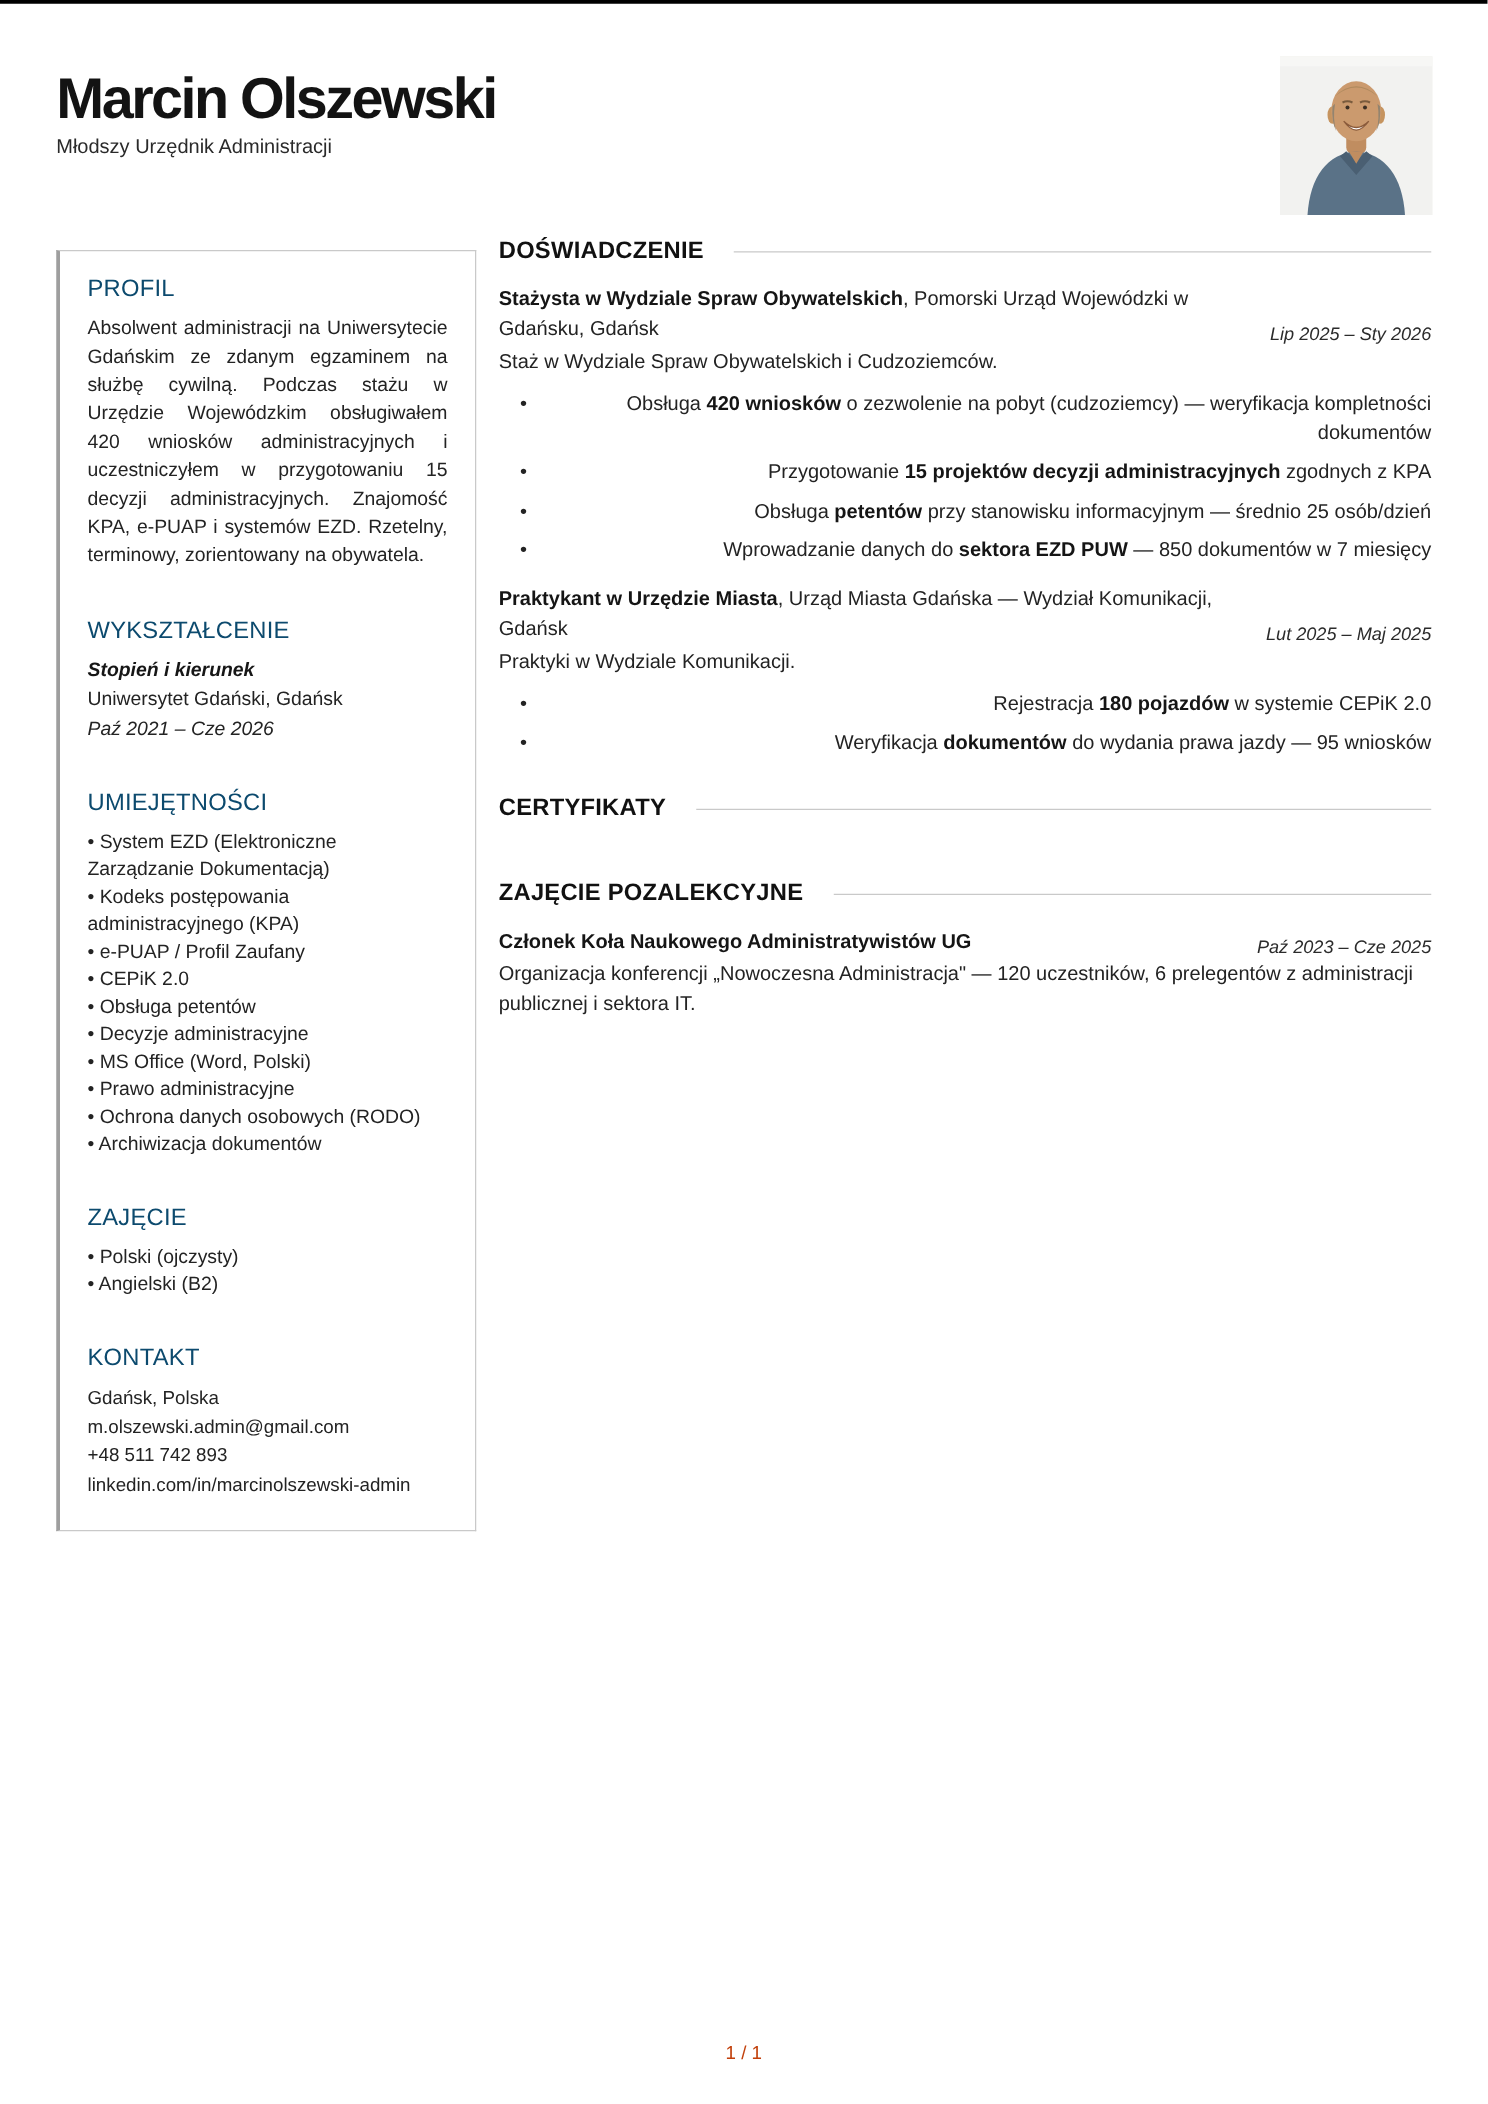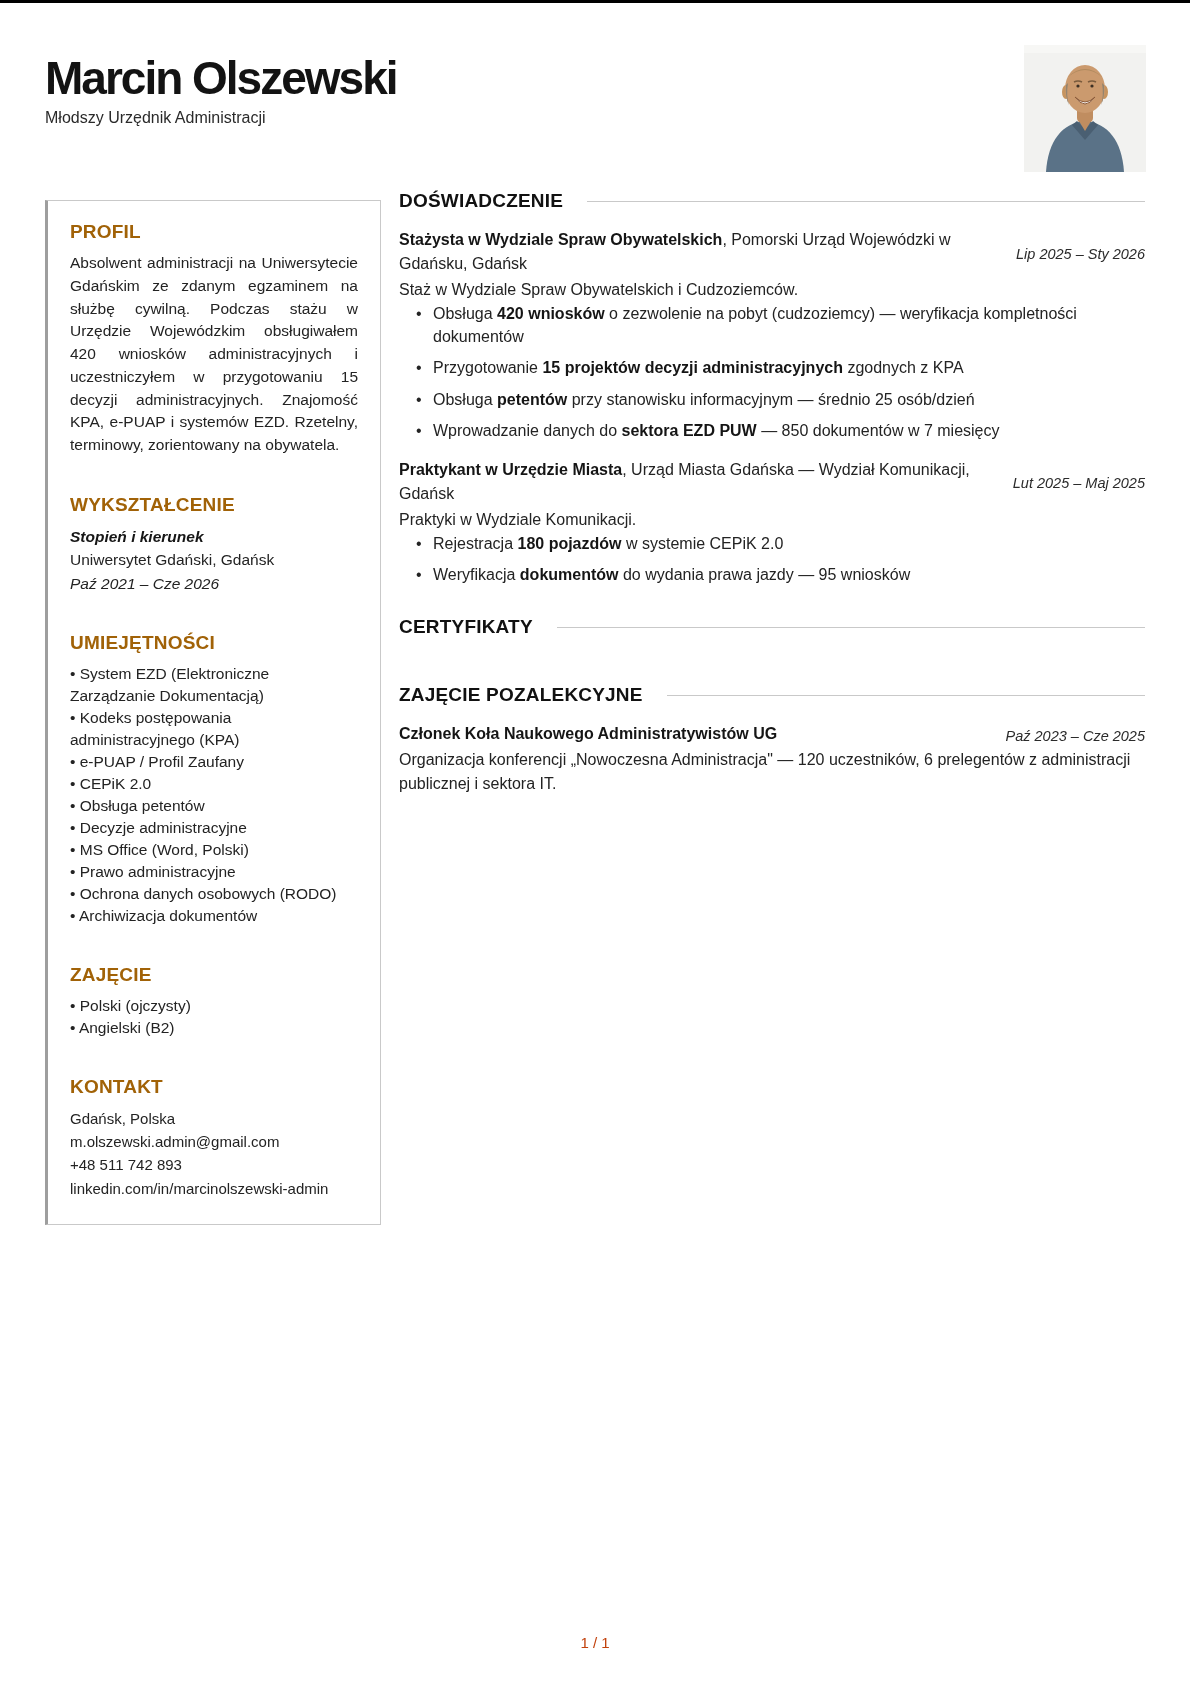--- a/index.html
+++ b/index.html
@@ -26,21 +26,21 @@
 
   
   .sidebar {
     position:absolute; left:45px; top:200px; width:336px; min-height:940px;
     border:1px solid #c9c9c9; border-left:3px solid #9e9e9e;
     padding:20px 22px 24px 22px;
   }
   .side-section { margin-bottom:37px; }
   .side-section:last-child { margin-bottom:0; }
   .side-heading {
-    font-size:19px; font-weight:bold; color:#a16207; margin-bottom:9px;
+    font-size:19px; font-weight:normal; color:#0c4a6e; margin-bottom:9px;
     letter-spacing:0.2px;
   }
   .side-text { font-size:15.5px; line-height:1.47; text-align:justify; color:#232323; }
   .side-line { font-size:15.5px; line-height:1.5; color:#232323; }
   .side-line.bold { font-weight:bold; color:#161616;font-style:italic; }
   .side-line.italic { font-style:italic; }
   .side-list { list-style:none; }
   .side-list li { font-size:15.5px; line-height:1.42; color:#232323; }
   .side-list li::before { content:"\2022  "; }
   .contact-list .side-line { line-height:1.55; font-size:15px; }
@@ -48,29 +48,29 @@
   
   .main { position:absolute; left:399px; top:190px; right:45px; }
   .section-title { display:flex; align-items:center; margin-bottom:16px; }
   .section-title h2 {
     font-size:19px; font-weight:bold; color:#111; letter-spacing:0.2px;
     white-space:nowrap;
   }
   .section-title .rule { flex:1; height:1px; background:#c9c9c9; margin-left:24px; }
 
   .job { margin-bottom:16px; }
-  .entry-header { display:flex; align-items:center; }
+  .entry-header { display:flex; align-items:flex-end; }
   .entry-title { flex:1; font-size:16px; line-height:1.5; color:#232323; }
   .entry-title b { color:#151515; }
   .entry-dates {
     font-size:14.5px; font-style:italic; color:#2b2b2b;
     white-space:nowrap; margin-left:22px; padding-top:3px;
   }
   .entry-sub { font-size:16px; line-height:1.5; margin-top:2px; color:#232323; }
-  .job-bullets { list-style:none; margin-left:17px; }
+  .job-bullets { list-style:none; margin-top:10px; margin-left:17px;text-align:right; }
   .job-bullets li {
     position:relative; padding-left:17px; font-size:16px; line-height:1.45;
     color:#232323; margin-bottom:8px;
   }
   .job-bullets li::before { content:"\2022"; position:absolute; left:0; top:0; }
   .job-bullets b { color:#151515; }
 
   .section-cert { margin-top:30px; }
   .section-extra { margin-top:46px; }
   .extra-desc { font-size:16px; line-height:1.5; margin-top:2px; color:#232323; }

